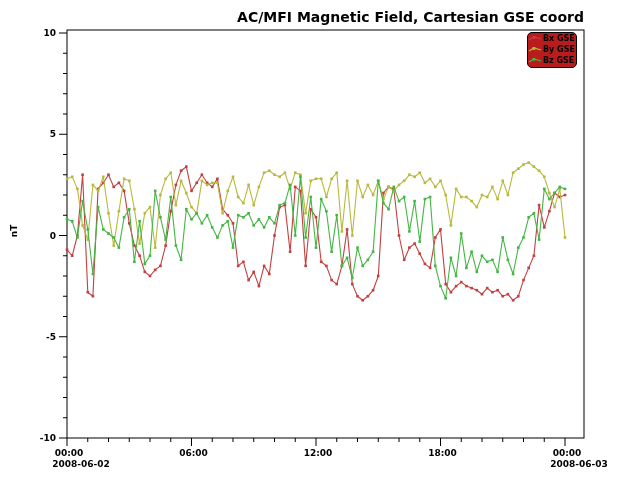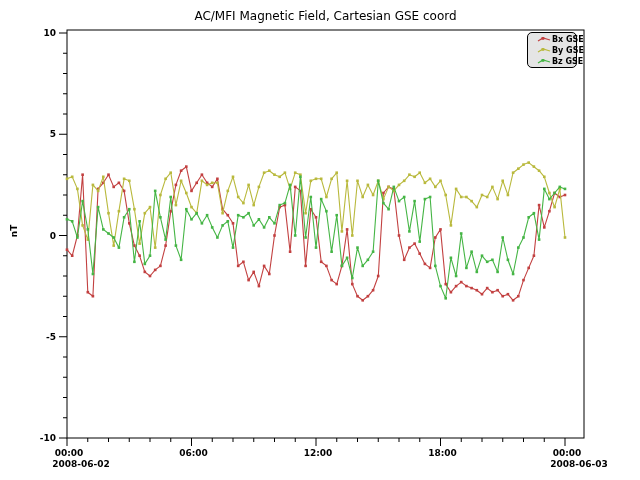--- a/index.html
+++ b/index.html
@@ -1,33 +1,33 @@
 <!DOCTYPE html>
 <html><head>
 <meta charset="utf-8">
 <style>
   html,body{margin:0;padding:0;}
   body{
     width:640px;height:480px;position:relative;background:#ffffff;overflow:hidden;
     font-family:"DejaVu Sans",sans-serif;
   }
   .plot-title{
-    position:absolute;left:67px;top:9px;width:517px;text-align:center;
-    font-size:12px;font-weight:normal;color:#000;
+    position:absolute;left:67px;top:9px;width:517px;text-align:right;
+    font-size:14px;font-weight:bold;color:#000;
   }
   .y-axis-title{
     position:absolute;left:8px;top:226px;font-size:9px;font-weight:bold;color:#000;
     transform:rotate(-90deg);transform-origin:center center;
   }
   #chart-svg{position:absolute;left:0;top:0;}
   .legend{
     position:absolute;left:527px;top:32px;width:50px;height:36px;
-    border:1px solid #000;border-radius:5px;background:#e5e5e5;
-    display:flex;flex-direction:column;justify-content:center;box-sizing:border-box;
-    padding-left:9px;
+    border:1px solid #000;border-radius:5px;background:#b91c1c;
+    display:flex;flex-direction:column;box-sizing:border-box;
+    padding-left:0;
   }
   .legend-row{display:flex;align-items:center;height:11px;}
   .legend-row svg{flex:0 0 auto;margin-right:1px;}
   .legend-label{font-size:8px;font-weight:bold;color:#000;white-space:nowrap;letter-spacing:0;}
 </style>
 </head>
 <body>
 
 <div class="plot-title">AC/MFI  Magnetic Field, Cartesian GSE coord</div>
 

